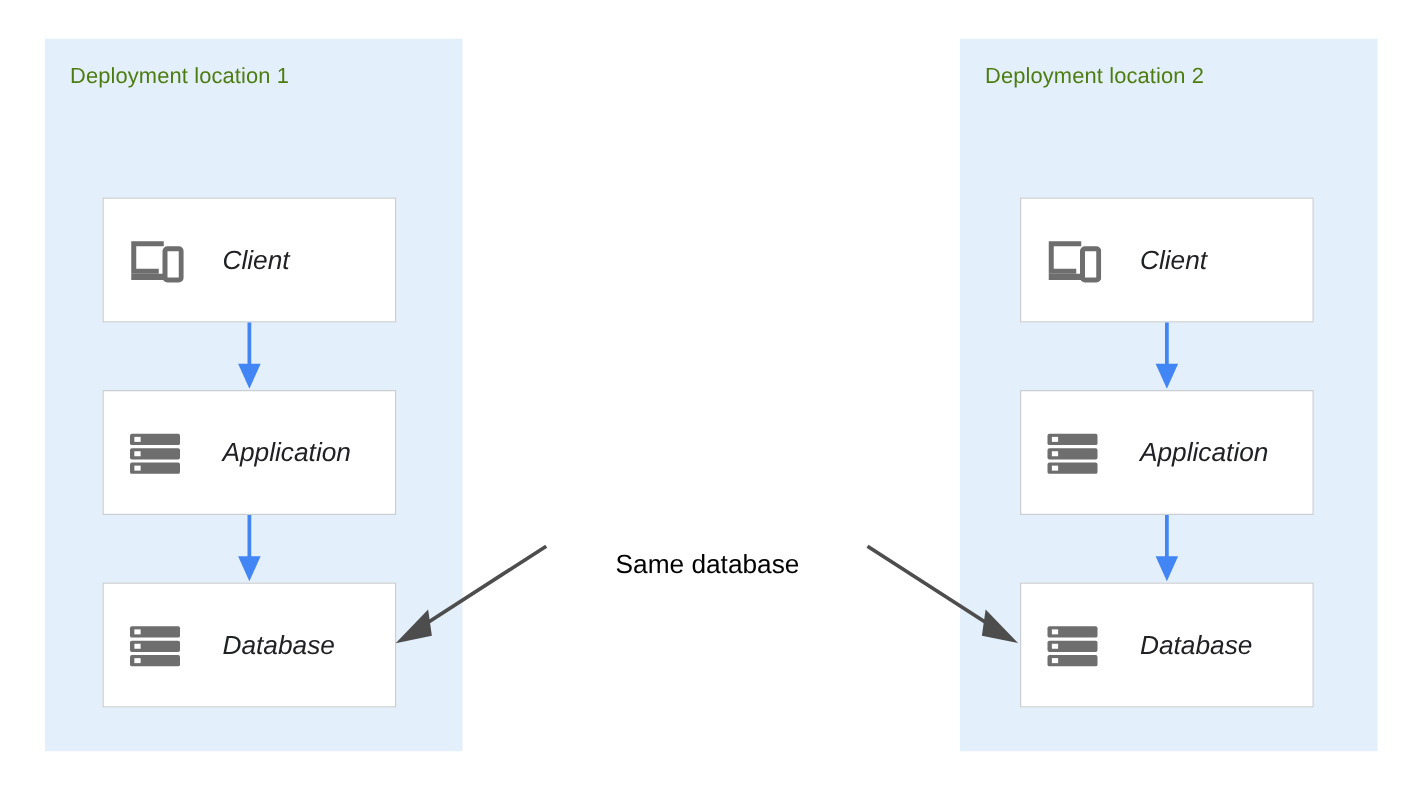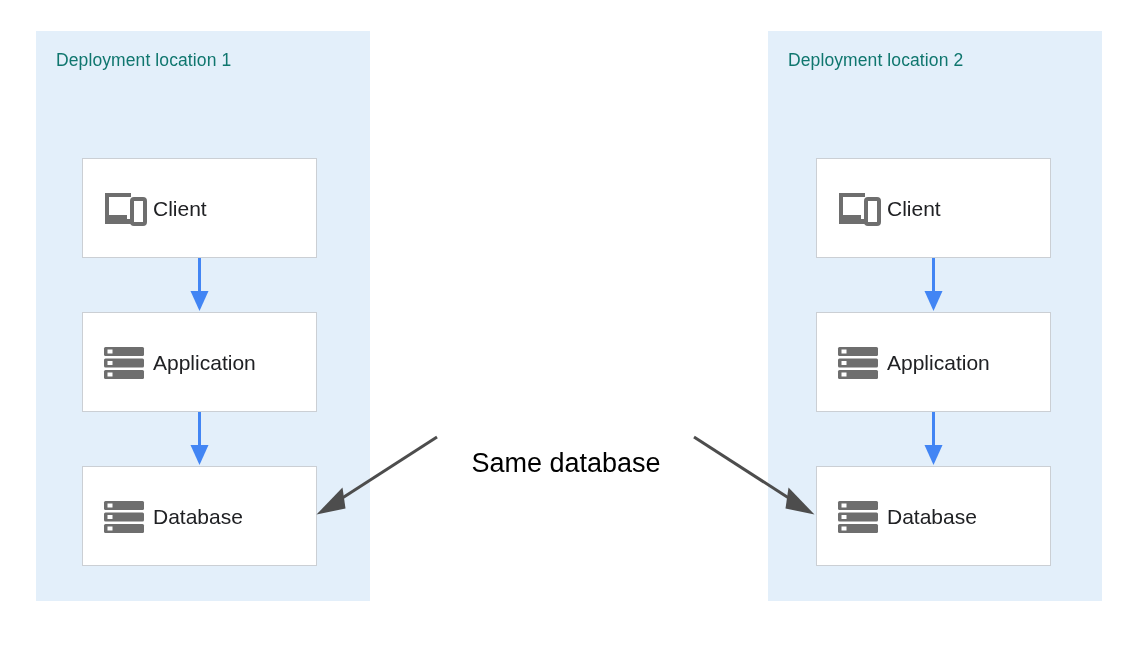--- a/index.html
+++ b/index.html
@@ -28,21 +28,21 @@
   .zone {
     position: absolute;
     background: #E3EFFA;
     box-sizing: border-box;
   }
   .zone-label {
     position: absolute;
     left: 20px;
     top: 19px;
     font-size: 17.5px;
-    color: #0f766e;
+    color: #4d7c0f;
     letter-spacing: 0.1px;
     white-space: nowrap;
   }
 
   
   .node {
     position: absolute;
     background: #ffffff;
     border: 1px solid #CBCFD4;
     box-sizing: border-box;
@@ -50,43 +50,44 @@
     align-items: center;
     padding-left: 18px;
   }
   .node-icon {
     width: 46px;
     height: 46px;
     flex: 0 0 46px;
     display: block;
   }
   .node-label {
-    margin-left: 6px;
+    margin-left: 31px;
     font-size: 21px;
     color: #202124;
     white-space: nowrap;
     line-height: 1;
+    font-style: italic;
   }
 
   
   .arrow-layer {
     position: absolute;
     left: 0;
     top: 0;
     width: 1132px;
     height: 648px;
     pointer-events: none;
     overflow: visible;
   }
 
   
   .annotation {
     position: absolute;
     text-align: center;
-    font-size: 27px;
+    font-size: 21px;
     color: #000000;
     line-height: 1.32;
     white-space: pre-line;
   }
 </style>
 </head>
 <body>
 
 <div id="canvas">
 

